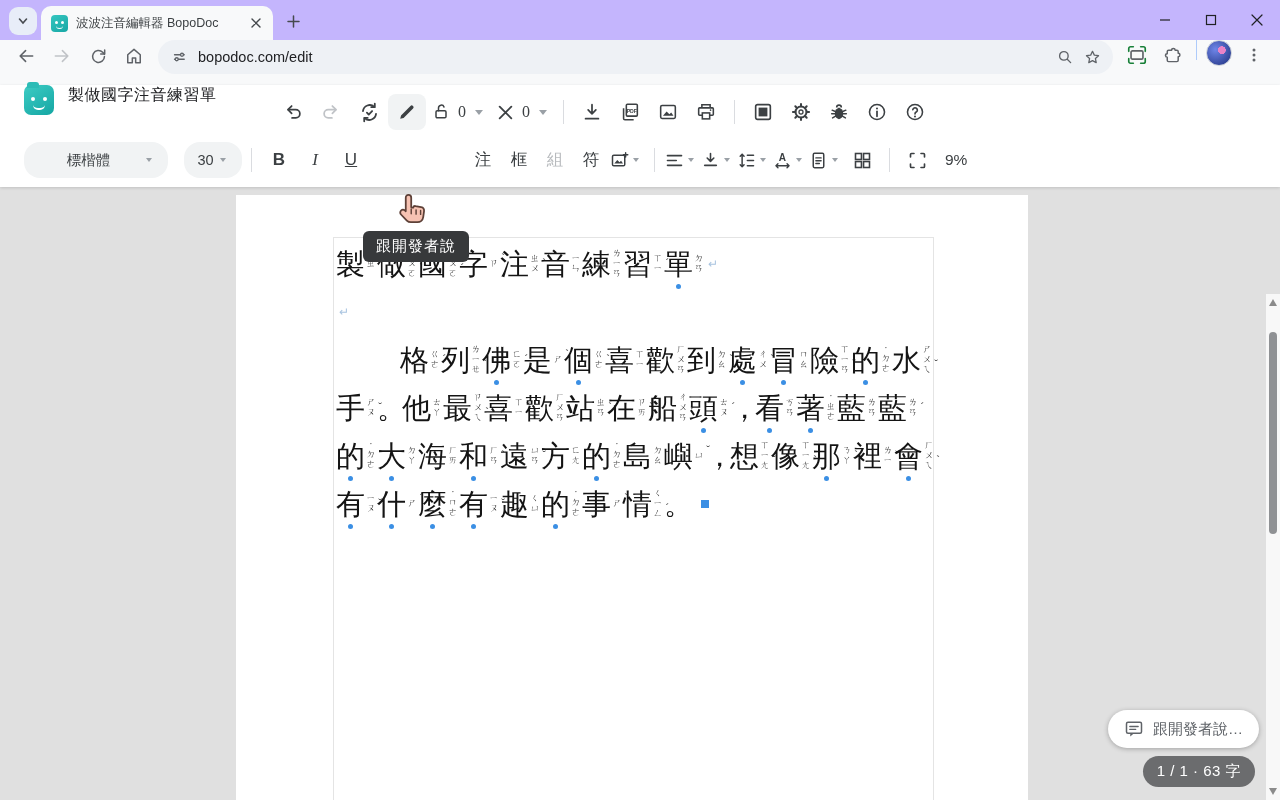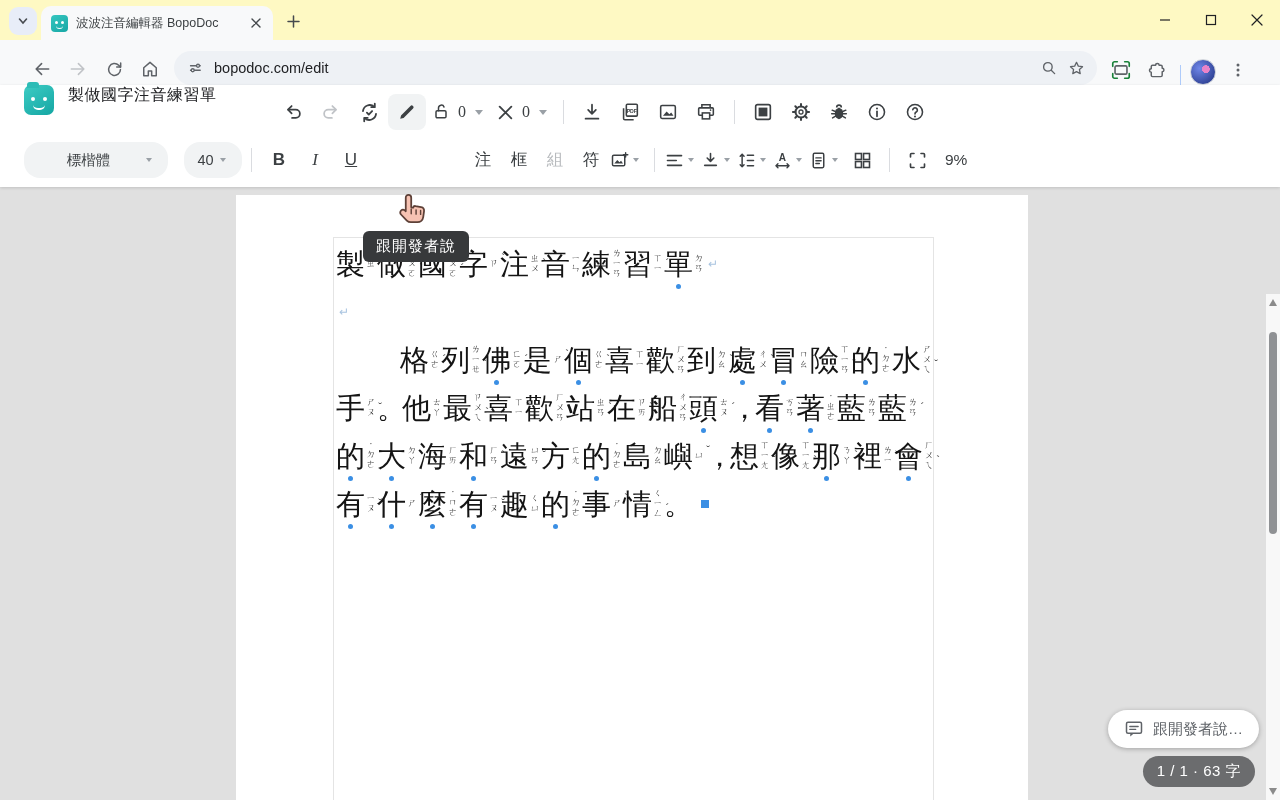--- a/index.html
+++ b/index.html
@@ -1,34 +1,34 @@
 <!DOCTYPE html>
 <html><head>
 <meta charset="utf-8">
 <style>
   * { box-sizing: border-box; margin: 0; padding: 0; }
   html,body { width:1280px; height:800px; overflow:hidden; }
   body { font-family:"Liberation Sans", sans-serif; background:#e0e0e0; position:relative; }
   svg { display:block; }
 
   
-  .tabstrip { height:40px; background:#fef9c3; display:flex; align-items:flex-end; position:relative; }
+  .tabstrip { height:40px; background:#c4b5fd; display:flex; align-items:flex-end; position:relative; }
   .tab-search { width:28px; height:28px; margin:0 4px 5px 9px; border-radius:9px; background:#e8edf8; display:grid; place-items:center; }
   .tab { width:232px; height:34px; background:#f8f9fa; border-radius:10px 10px 0 0; display:flex; align-items:center; padding:0 8px 0 10px; }
   .tab-fav { width:17px; height:17px; border-radius:4px; background:linear-gradient(145deg,#35c6c0,#17a7a5); position:relative; flex:none; }
   .tab-fav i { position:absolute; width:3px; height:3px; border-radius:50%; background:#fff; top:6px; }
   .tab-fav i.l{left:4px} .tab-fav i.r{right:4px}
   .tab-fav u { position:absolute; left:5px; right:5px; bottom:3px; height:4px; border-bottom:1.5px solid #fff; border-radius:0 0 4px 4px; }
   .tab-title { font-size:12.5px; color:#3c4043; margin-left:8px; flex:1; white-space:nowrap; overflow:hidden; }
   .tab-close { width:18px; height:18px; display:grid; place-items:center; border-radius:50%; }
   .newtab { width:28px; height:28px; margin:0 0 5px 6px; display:grid; place-items:center; border-radius:50%; }
   .win-controls { position:absolute; right:0; top:0; height:40px; display:flex; }
   .winbtn { width:46px; height:40px; display:grid; place-items:center; }
 
-  .toolbar { height:45px; background:#f8f9fa; display:flex; align-items:flex-end; padding:0 24px; }
+  .toolbar { height:45px; background:#f8f9fa; display:flex; align-items:flex-start; padding:0 8px; }
   .navbtn { width:32px; height:32px; display:grid; place-items:center; border-radius:50%; margin:0 2px; }
   .omnibox { flex:1; height:34px; background:#eef1f5; border-radius:17px; display:flex; align-items:center; padding:0 6px 0 12px; margin:0 6px; min-width:0; }
   .omni-url { font-size:14.5px; color:#202124; margin-left:10px; flex:1; }
   .omni-ic { width:28px; height:28px; display:grid; place-items:center; border-radius:50%; }
   .chromebtn { width:30px; height:30px; display:grid; place-items:center; margin:0 3px; }
   .ext-divider { width:1.5px; height:20px; background:#aecbfa; margin:0 5px; }
   .avatar { width:26px; height:26px; border-radius:50%; margin:0 4px;
             background:radial-gradient(circle at 62% 38%, #e983c8 0 18%, transparent 19%),
                        radial-gradient(circle at 35% 35%, #6f86e8, #1d2f7e); border:1px solid #d0d4db; }
 
@@ -326,21 +326,21 @@
           </svg>
       </div>
     </div>
   </div>
   <div class="row2">
     <div class="select sel-font">
       <span class="sel-label">標楷體</span>
       <span class="caret2"></span>
     </div>
     <div class="select sel-size">
-      <span class="sel-label">40</span>
+      <span class="sel-label">30</span>
       <span class="caret2"></span>
     </div>
     <span class="vdiv"></span>
     <div class="fbtn b">B</div>
     <div class="fbtn i">I</div>
     <div class="fbtn u">U</div>
     <div style="width:96px"></div>
     <div class="fbtn cjk">注</div>
     <div class="fbtn cjk">框</div>
     <div class="fbtn cjk dis">組</div>

